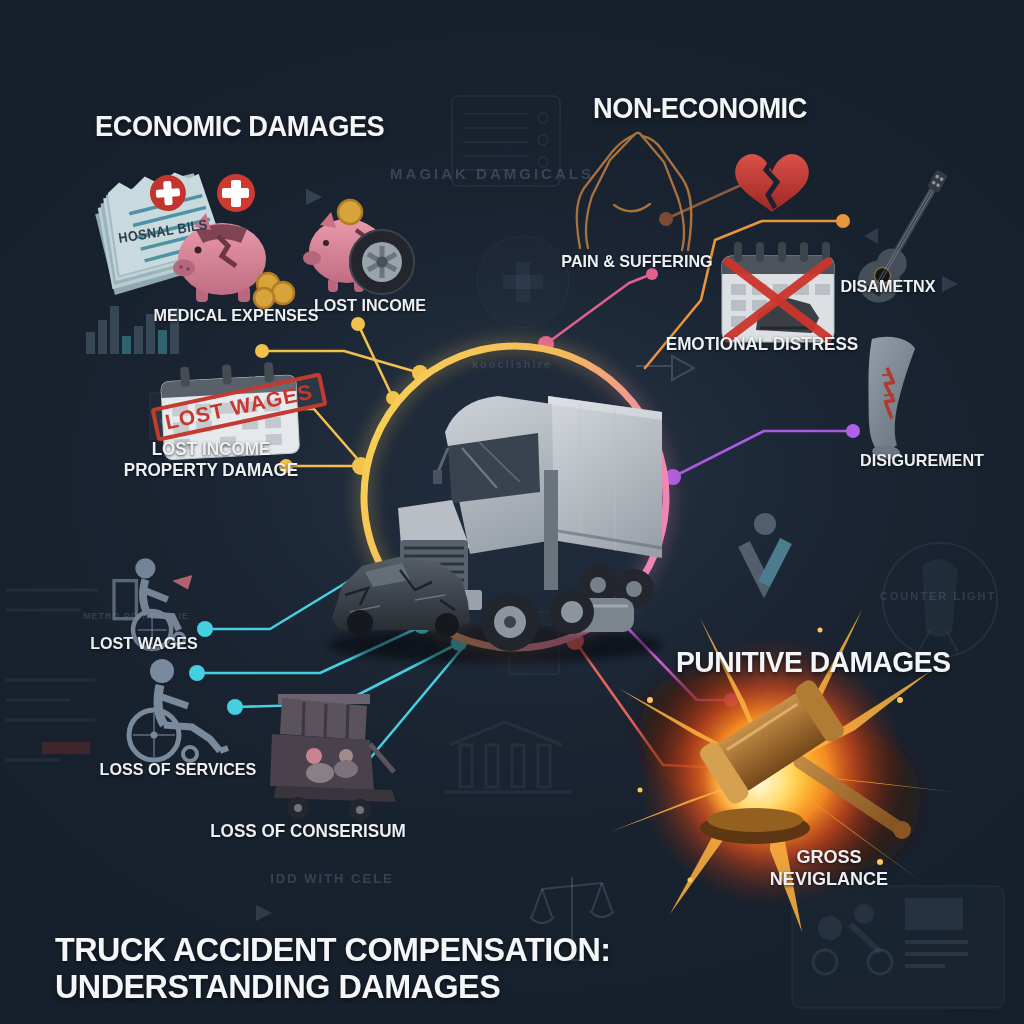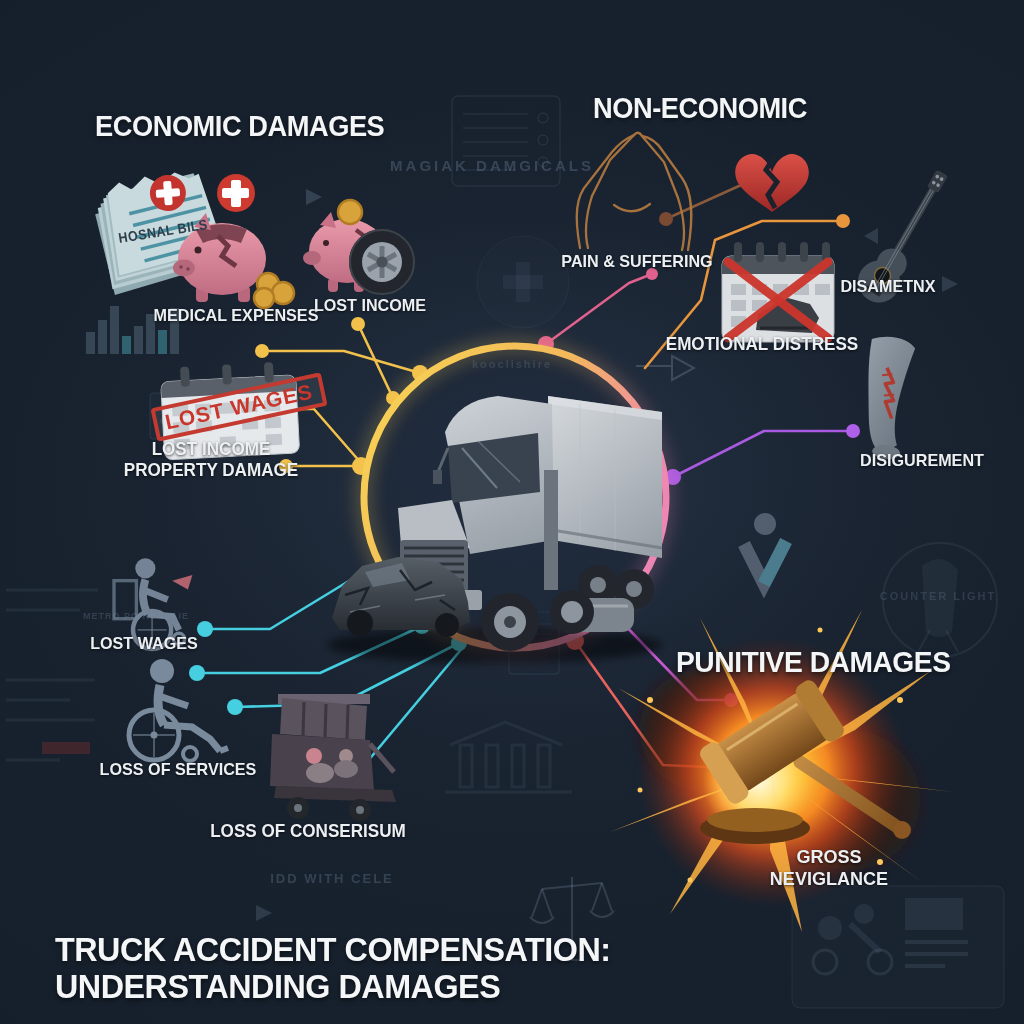--- a/index.html
+++ b/index.html
@@ -36,21 +36,21 @@
   #mt1{top:930px;}
   #mt2{top:967px;}
   #stamp{position:absolute;left:152px;top:390px;transform:rotate(-12deg);
     border:4px solid #c43a30;color:#c8362c;font-weight:700;font-size:21px;
     padding:1px 8px;border-radius:4px;letter-spacing:1px;
     background:rgba(255,255,255,.07);text-shadow:none;white-space:nowrap;}
   #bills-txt{position:absolute;left:113px;top:223px;transform:rotate(-9deg) scaleX(.9);
     color:#2e3e4b;font-weight:700;font-size:14px;letter-spacing:.5px;white-space:nowrap;}
   .ghost{position:absolute;color:rgba(130,150,175,.30);font-weight:700;white-space:nowrap;
     transform:translateX(-50%);}
-  #g-top{left:492px;top:157px;font-size:15px;letter-spacing:3px;}
+  #g-top{left:492px;top:165px;font-size:15px;letter-spacing:3px;}
   #g-inner{left:512px;top:310px;font-size:11px;letter-spacing:2px;color:rgba(130,150,175,.22);margin-top:48px;}
   #g-metro{left:136px;top:611px;font-size:9px;letter-spacing:1px;color:rgba(130,150,175,.25);}
   #g-bottom{left:332px;top:871px;font-size:13px;letter-spacing:2px;color:rgba(130,150,175,.28);}
   #g-counter{left:938px;top:590px;font-size:11px;letter-spacing:2px;color:rgba(130,150,175,.22);}
 </style>
 </head>
 <body>
 
 <div id="stage">
 

